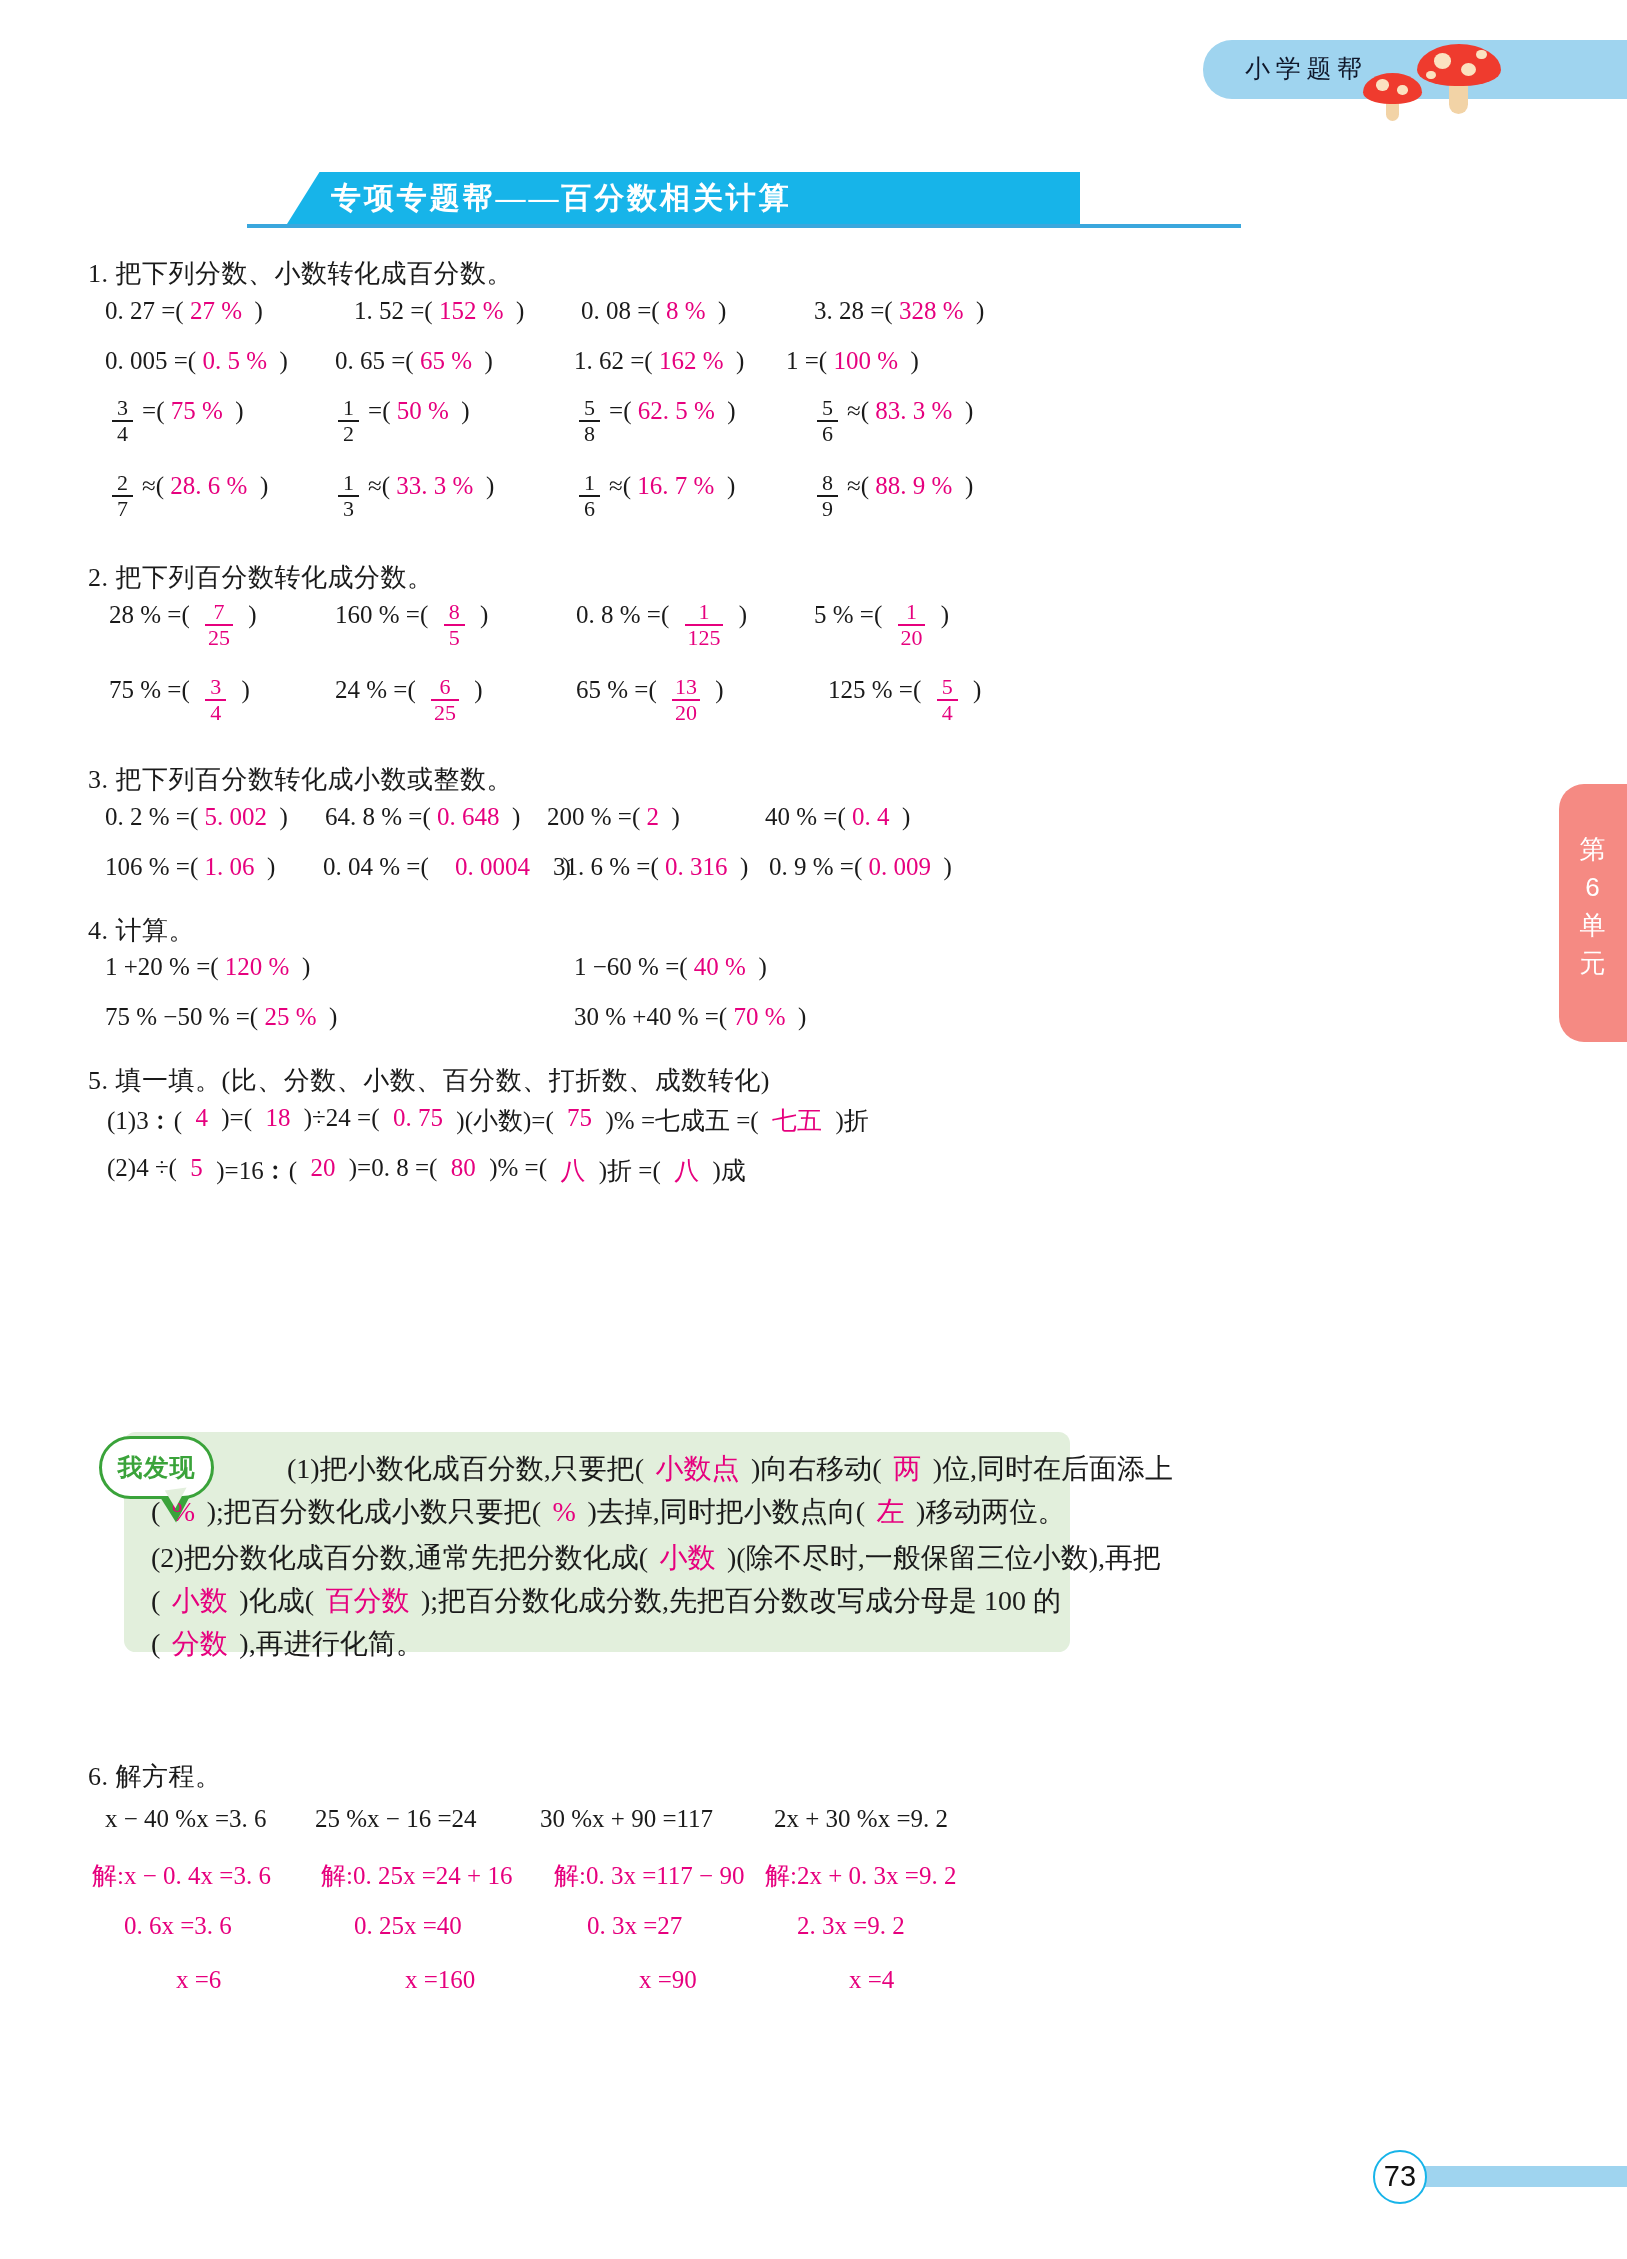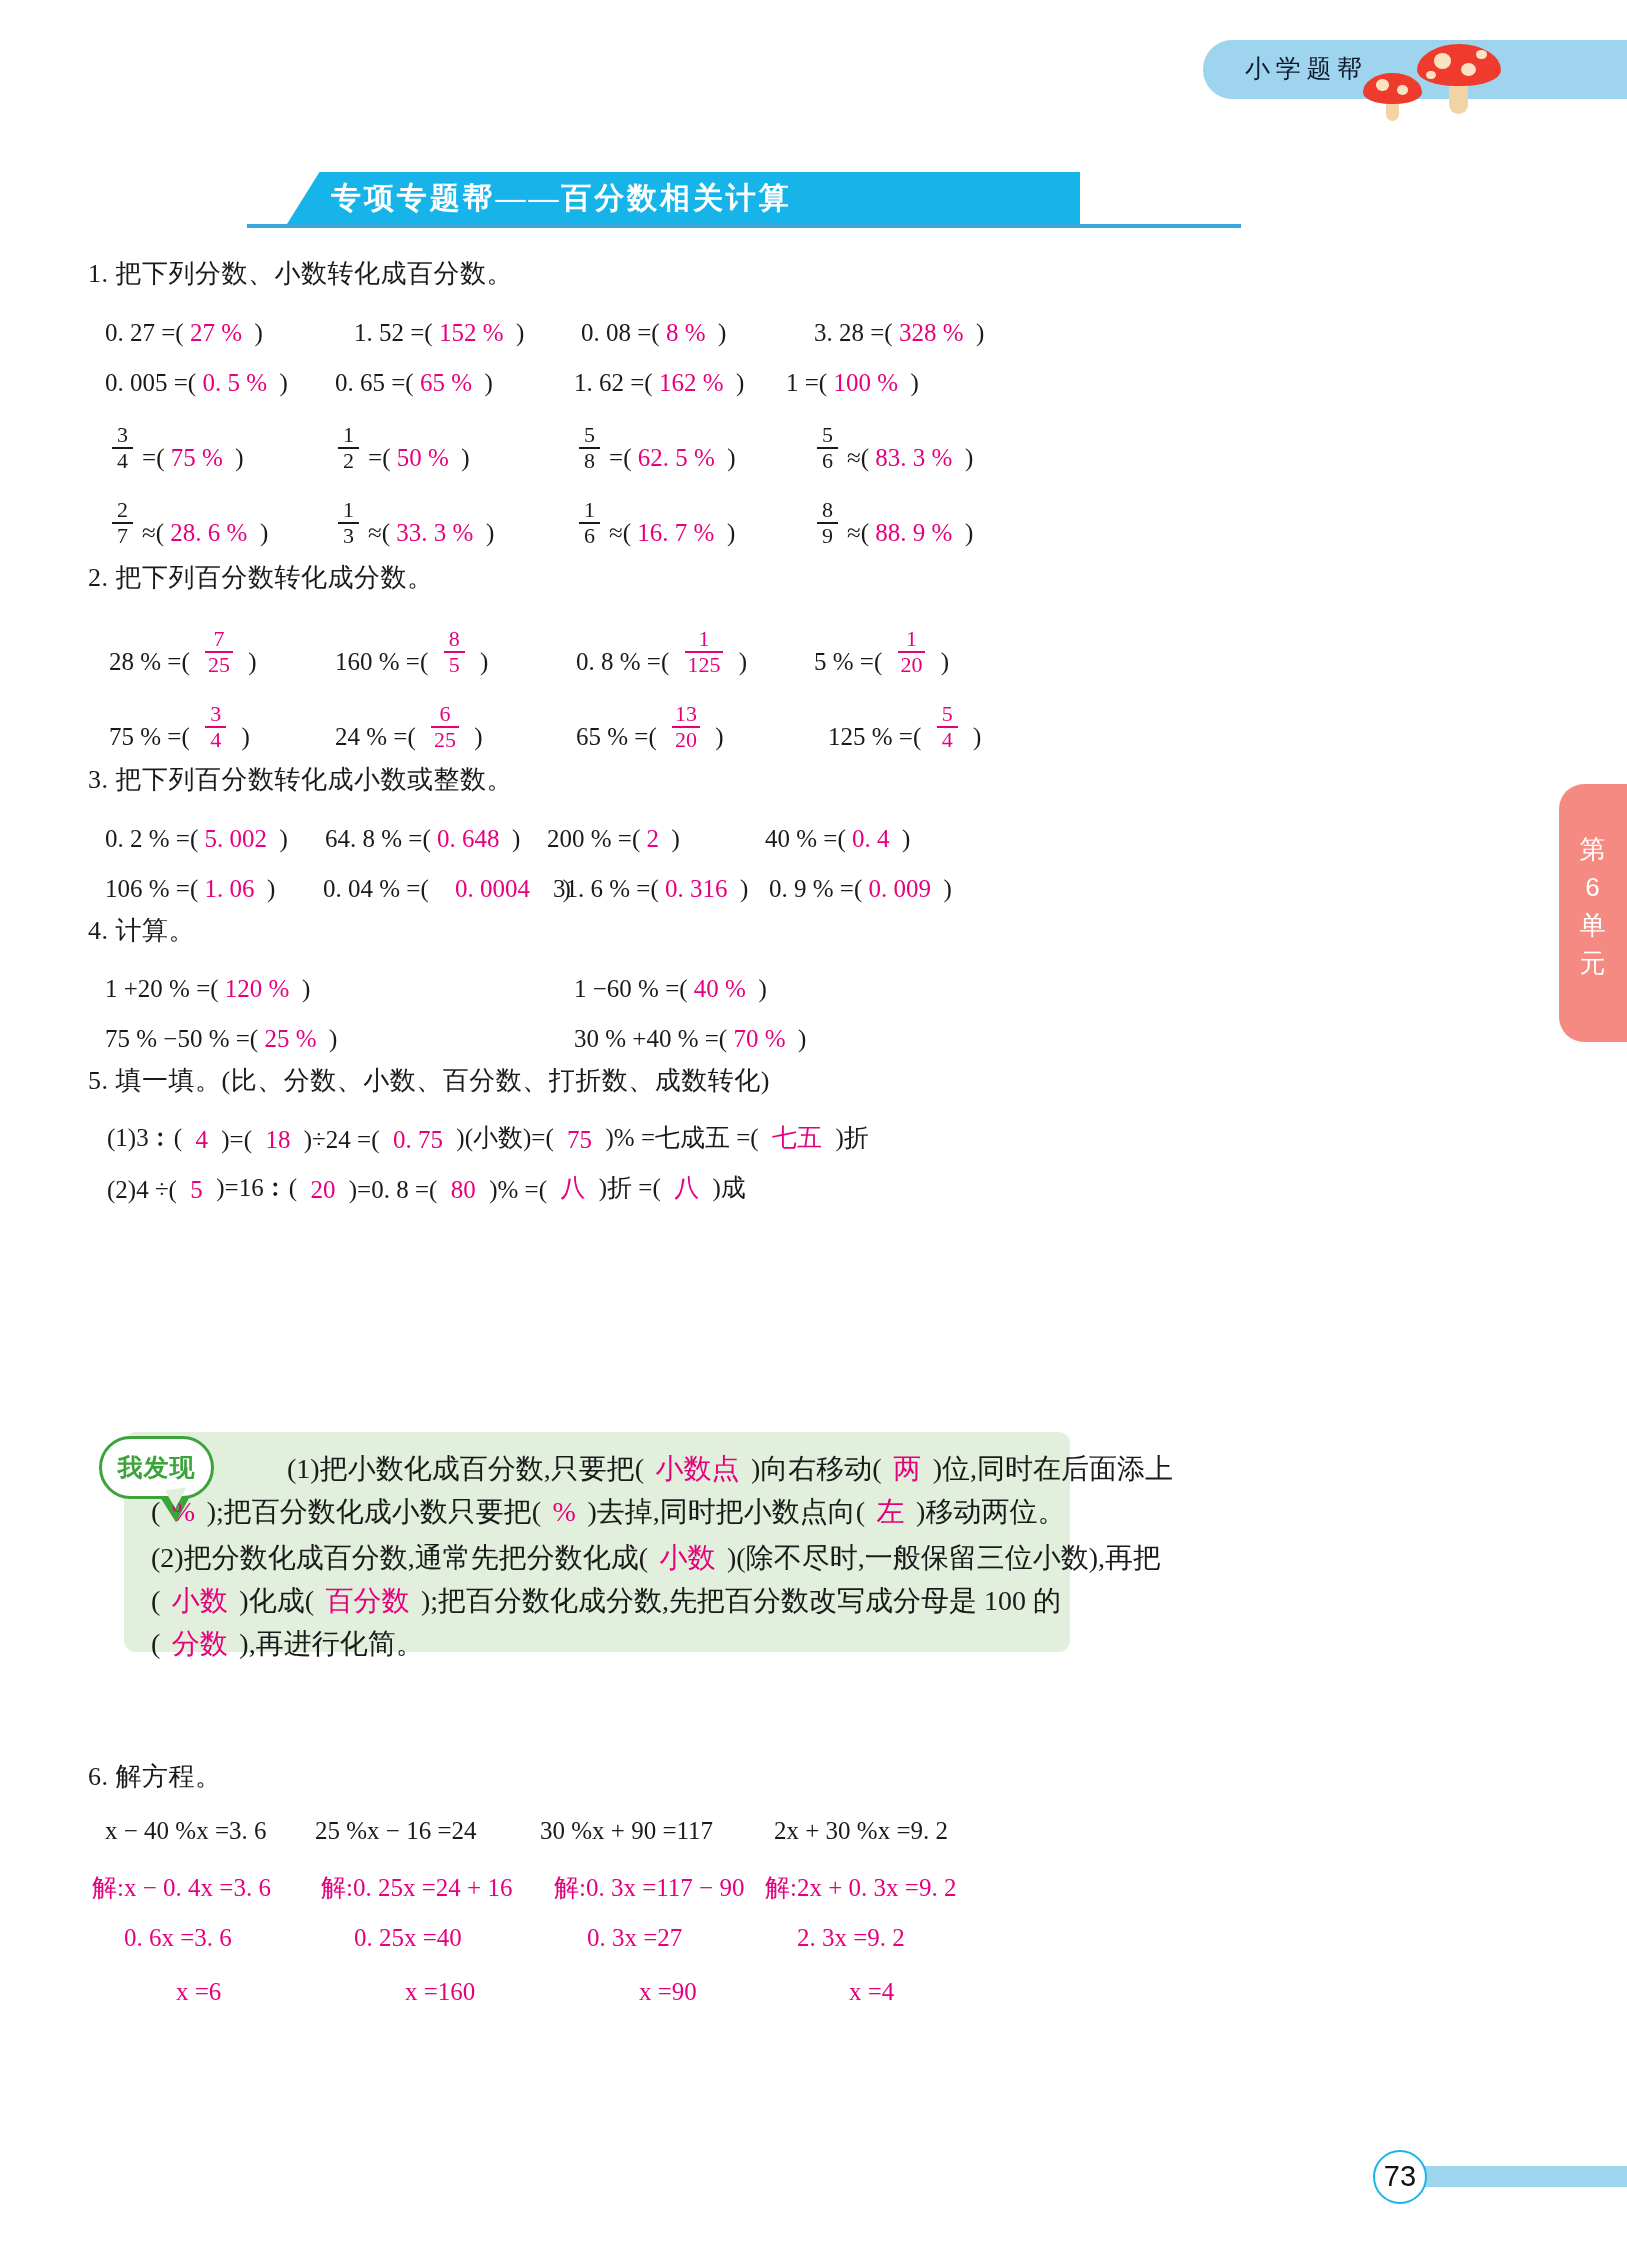--- a/index.html
+++ b/index.html
@@ -76,21 +76,21 @@
 
   
   #content{ position:absolute; left:0; top:256px; width:1628px; }
   .qhead{
     font-size:26px; margin:0 0 5.7px 88px; letter-spacing:0.5px; white-space:nowrap;
   }
   .row{ position:relative; height:50px; margin-left:88px; white-space:nowrap; }
   .row.frac{ height:75px; }
   .cell{
     position:absolute; top:0; font-size:25px; white-space:nowrap;
-    display:flex; align-items:flex-end; height:100%;
+    display:flex; align-items:flex-start; height:100%;
   }
   .cell.fr{ font-size:25px; }
 
   .frac-box{
     display:inline-flex; flex-direction:column; align-items:center;
     vertical-align:middle; margin:0 2.9px; line-height:1;
   }
   .frac-box .num{ font-size:22px; padding:0 2.9px 1px; }
   .frac-box .bar{ width:100%; min-width:21px; height:1.9px; background:currentColor; }
   .frac-box .den{ font-size:22px; padding:1px 2.9px 0; }
@@ -500,21 +500,21 @@
     <div class="dline" style="left: 151px; top: 1539px;"><span>(2)把分数化成百分数,通常先把分数化成(</span><span class="ans blank" style="padding: 0px 11.5px;">小数</span><span>)(除不尽时,一般保留三位小数),再把</span></div>
     <div class="dline" style="left: 151px; top: 1582px;"><span>(</span><span class="ans blank" style="padding: 0px 11.5px;">小数</span><span>)化成(</span><span class="ans blank" style="padding: 0px 11.5px;">百分数</span><span>);把百分数化成分数,先把百分数改写成分母是 100 的</span></div>
     <div class="dline" style="left: 151px; top: 1625px;"><span>(</span><span class="ans blank" style="padding: 0px 11.5px;">分数</span><span>),再进行化简。</span></div>
   </div>
 
 <div id="q6" style="position:absolute; left:0; top:1759px; width:1628px;">
   <div class="qhead">
     <span>6.</span>
     <span>解方程。</span>
   </div>
-  <div id="q6-grid" style="position:relative; height:220px; margin-top:23px;">
+  <div id="q6-grid" style="position:relative; height:220px; margin-top:11px;">
       <div class="eqcell" style="left: 105px; top: 0px;">x − 40 %x =3. 6</div>
       <div class="eqcell ans" style="left: 92px; top: 54px;">解:x − 0. 4x =3. 6</div>
       <div class="eqcell ans" style="left: 124px; top: 107px;">0. 6x =3. 6</div>
       <div class="eqcell ans" style="left: 176px; top: 161px;">x =6</div>
       <div class="eqcell" style="left: 315px; top: 0px;">25 %x − 16 =24</div>
       <div class="eqcell ans" style="left: 321px; top: 54px;">解:0. 25x =24 + 16</div>
       <div class="eqcell ans" style="left: 354px; top: 107px;">0. 25x =40</div>
       <div class="eqcell ans" style="left: 405px; top: 161px;">x =160</div>
       <div class="eqcell" style="left: 540px; top: 0px;">30 %x + 90 =117</div>
       <div class="eqcell ans" style="left: 554px; top: 54px;">解:0. 3x =117 − 90</div>

